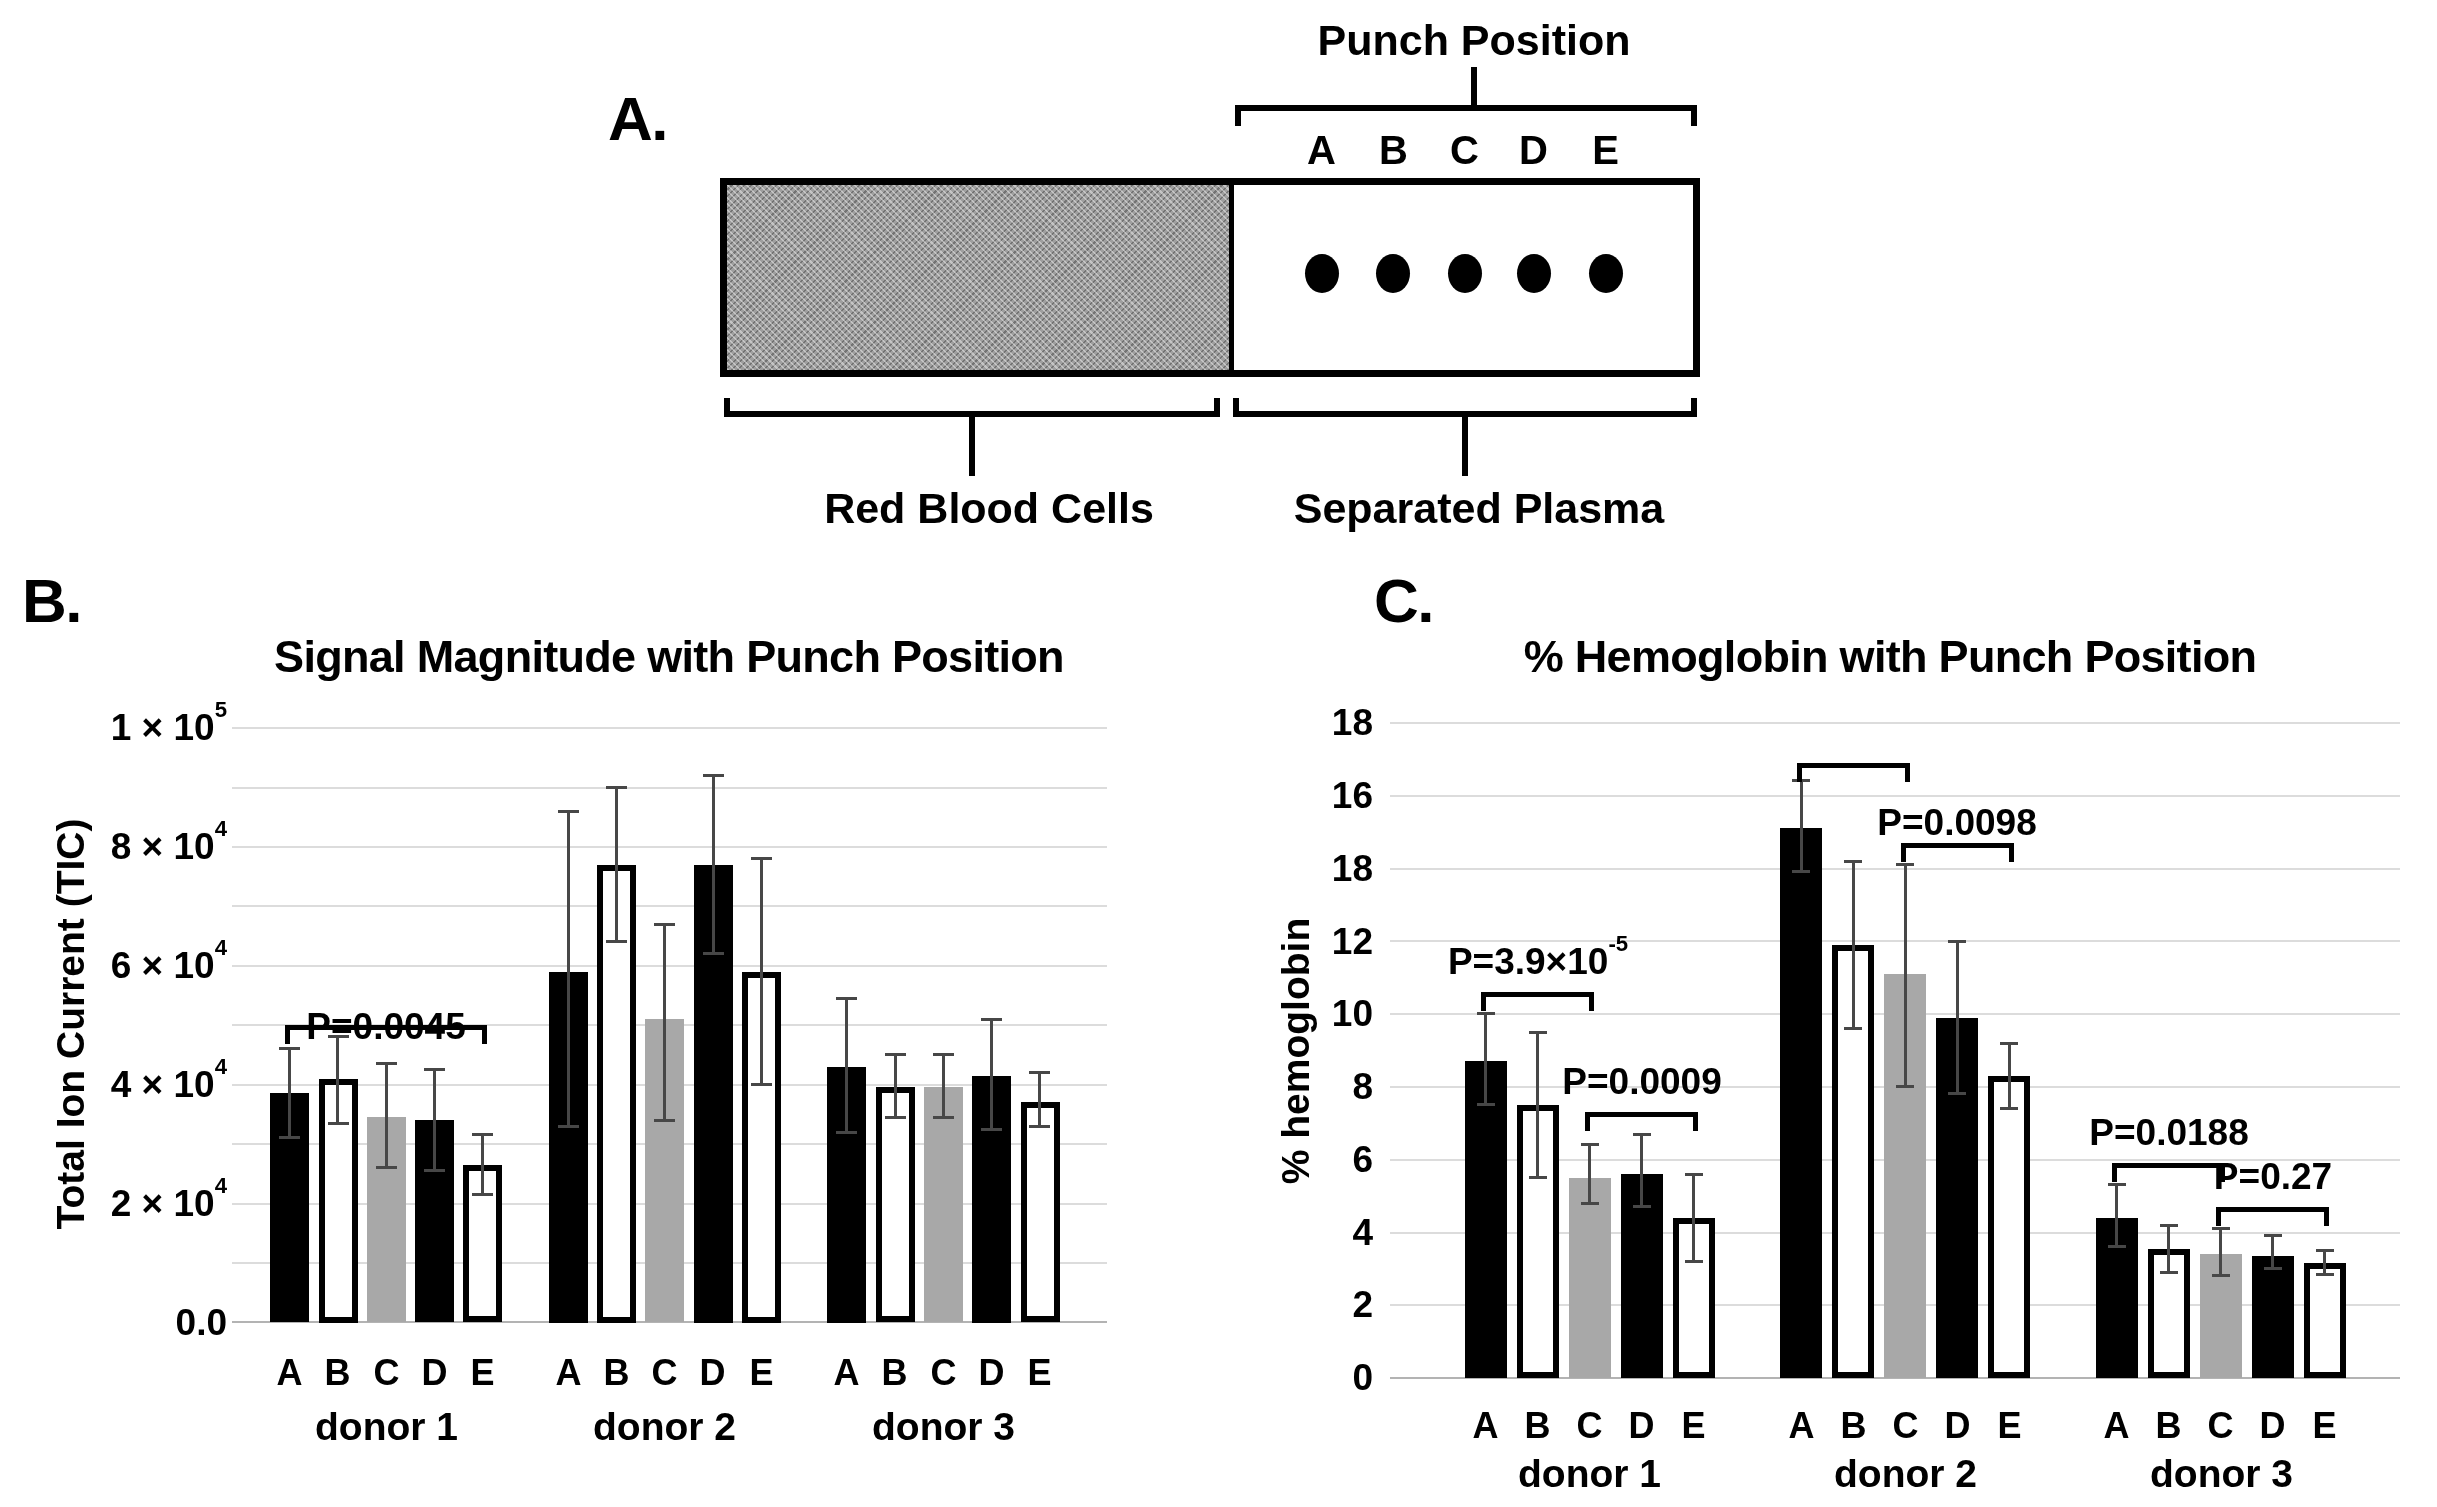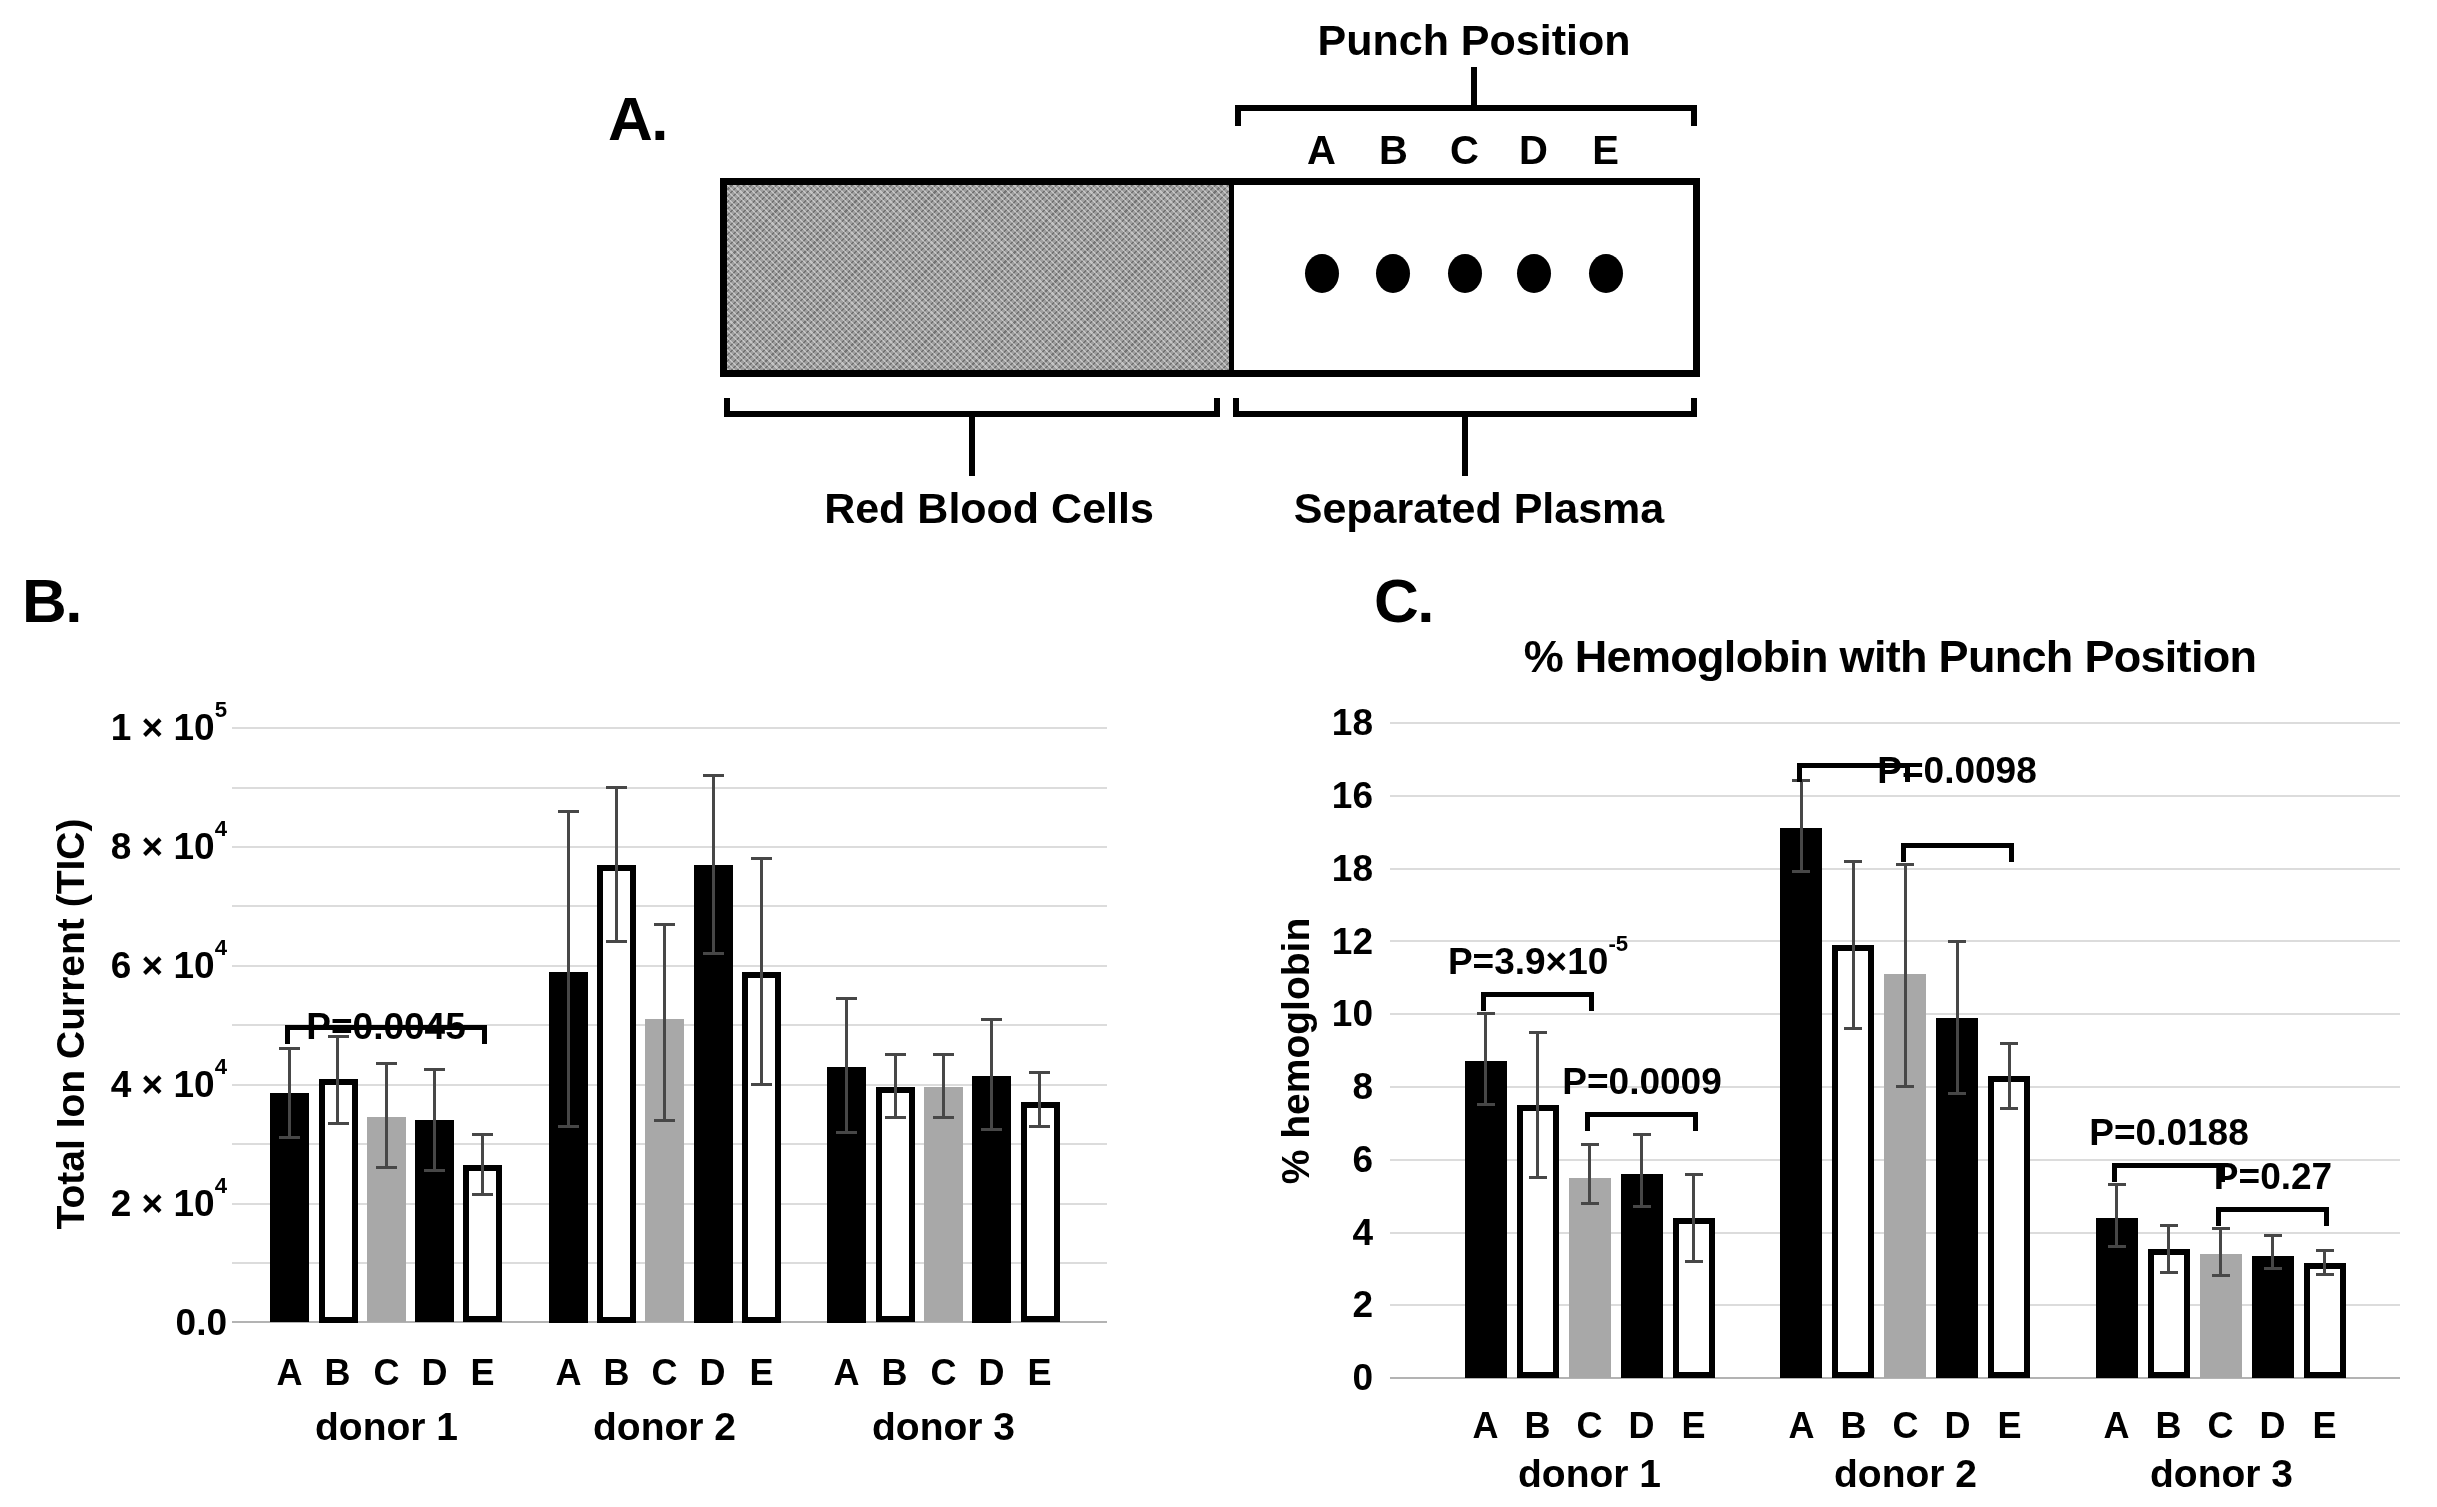--- a/index.html
+++ b/index.html
@@ -72,20 +72,21 @@
 
   <div class="abs bracket-up" style="left:724px;top:398px;width:496px;height:19.3px;"></div>
   <div class="abs bracket-up" style="left:1233px;top:398px;width:464px;height:19.3px;"></div>
   <div class="abs vtick" style="left:969px;top:417px;height:59px;"></div>
   <div class="abs vtick" style="left:1462px;top:417px;height:59px;"></div>
 
   <div class="abs a-sub" style="left:989px;top:484px;transform:translateX(-50%);">Red Blood Cells</div>
   <div class="abs a-sub" style="left:1479px;top:484px;transform:translateX(-50%);">Separated Plasma</div>
 
   <div class="abs panel-letter" style="left:22px;top:565px;">B.</div>
+  <div class="abs chart-title" style="left:669px;top:631px;transform:translateX(-50%);">Signal Magnitude with Punch Position</div>
   <div class="abs y-title" style="left:71px;top:1024px;transform:translate(-50%,-50%) rotate(-90deg);">Total Ion Current (TIC)</div>
   <div class="abs" id="chartB" style="left:0;top:0;width:100%;height:100%;">
       <div class="gridline-base" style="left: 232px; width: 875px; top: 1321px;"></div>
       <div class="gridline" style="left: 232px; width: 875px; top: 1262px;"></div>
       <div class="gridline" style="left: 232px; width: 875px; top: 1203px;"></div>
       <div class="gridline" style="left: 232px; width: 875px; top: 1143px;"></div>
       <div class="gridline" style="left: 232px; width: 875px; top: 1084px;"></div>
       <div class="gridline" style="left: 232px; width: 875px; top: 1024px;"></div>
       <div class="gridline" style="left: 232px; width: 875px; top: 965px;"></div>
       <div class="gridline" style="left: 232px; width: 875px; top: 905px;"></div>
@@ -281,21 +282,21 @@
       <div class="err" style="left: 2316px; top: 1249px; width: 18px; height: 3px;"></div>
       <div class="err" style="left: 2316px; top: 1273px; width: 18px; height: 3px;"></div>
       <div class="abs cat-letter" style="left: 2295px; top: 1408px; width: 59px;"><span>E</span></div>
       <div class="abs donor-label" style="left: 2058px; top: 1454px; width: 327px;"><span>donor 3</span></div>
       <div class="sig-bracket" style="left: 1481px; top: 992px; width: 113px;"></div>
       <div class="abs sig-label" style="left: 1315px; width: 446px; top: 943px;"><span>P=3.9×10</span><sup>-5</sup></div>
       <div class="sig-bracket" style="left: 1585px; top: 1112px; width: 113px;"></div>
       <div class="abs sig-label" style="left: 1419px; width: 446px; top: 1063px;"><span>P=0.0009</span></div>
       <div class="sig-bracket" style="left: 1797px; top: 763px; width: 113px;"></div>
       <div class="sig-bracket" style="left: 1901px; top: 843px; width: 113px;"></div>
-      <div class="abs sig-label" style="left: 1734px; width: 446px; top: 752px;"><span>P=0.0098</span></div>
+      <div class="abs sig-label" style="left: 1734px; width: 446px; top: 804px;"><span>P=0.0098</span></div>
       <div class="sig-bracket" style="left: 2112px; top: 1163px; width: 113px;"></div>
       <div class="abs sig-label" style="left: 1946px; width: 446px; top: 1114px;"><span>P=0.0188</span></div>
       <div class="sig-bracket" style="left: 2216px; top: 1207px; width: 113px;"></div>
       <div class="abs sig-label" style="left: 2050px; width: 446px; top: 1158px;"><span>P=0.27</span></div>
     </div>
 
 </div>
 
 
 </body></html>

